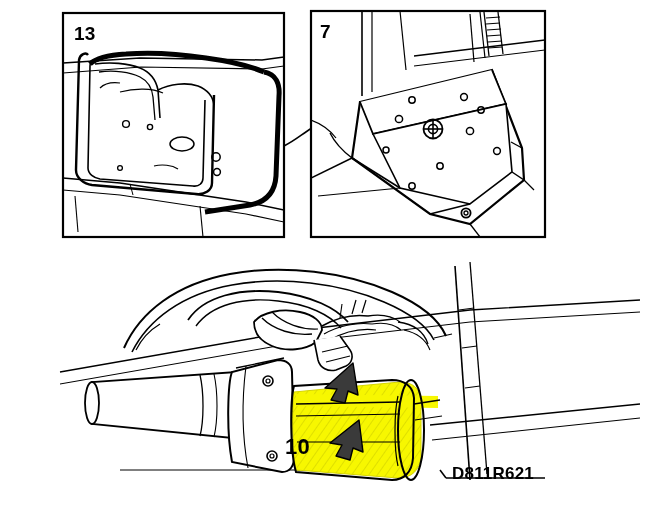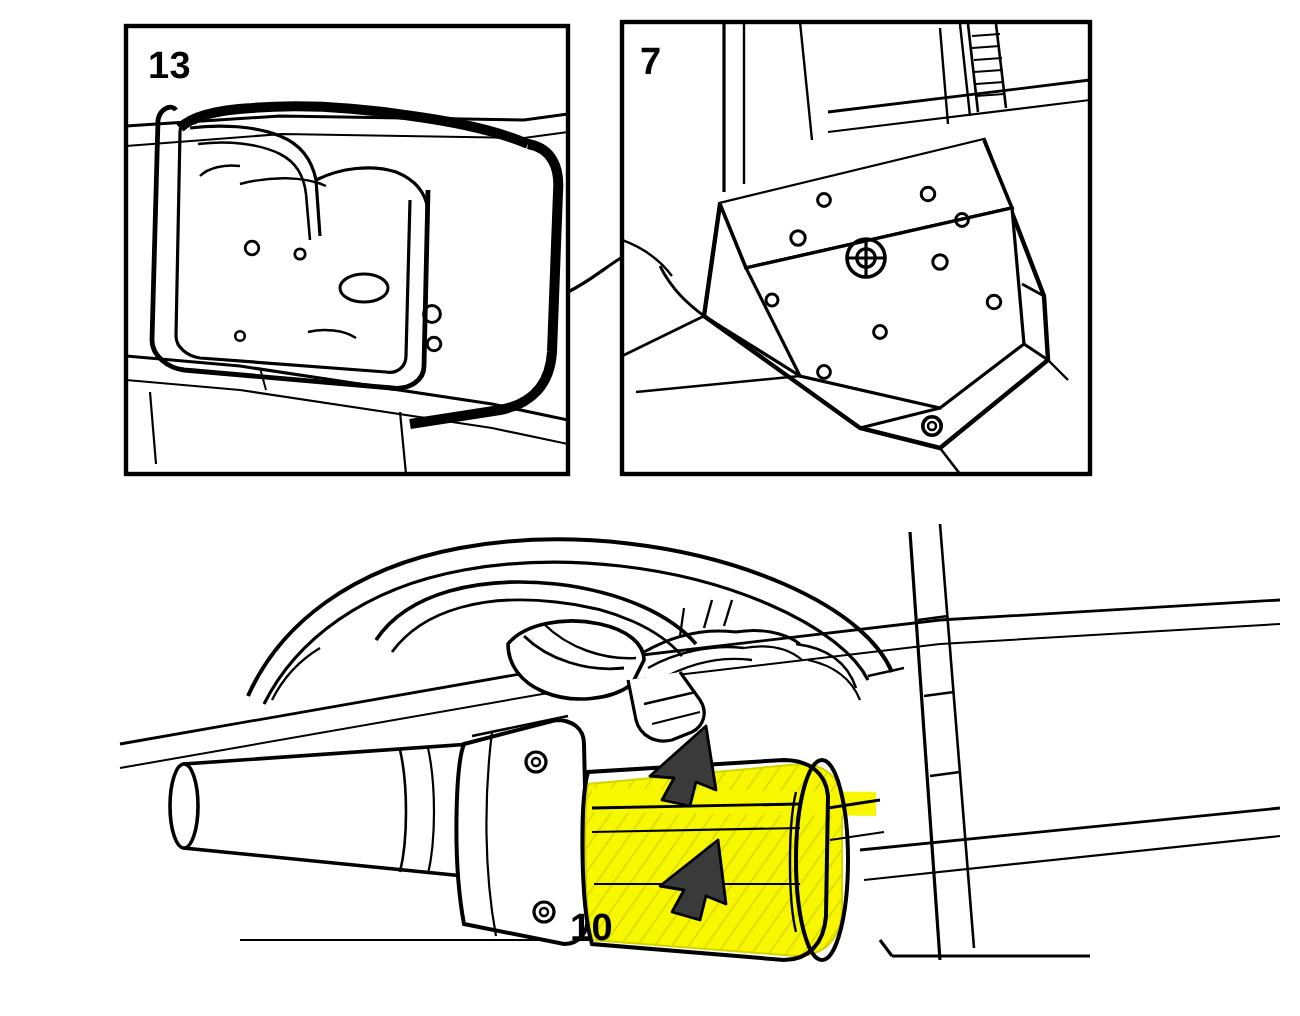--- a/index.html
+++ b/index.html
@@ -25,22 +25,22 @@
     font-family: "Liberation Sans", sans-serif;
     font-weight: bold;
     color: #000000;
     font-size: 19px;
     line-height: 19px;
     letter-spacing: 0.2px;
   }
   #label-13 { left: 74px; top: 24px; }
   #label-12 { left: 320px; top: 22px; }
   #label-10 {
-    left: 285px; top: 455px;
-    font-size: 19px;
+    left: 285px; top: 437px;
+    font-size: 22px;
   }
   #label-code {
     left: 452px; top: 464px;
     font-size: 17px;
     font-weight: bold;
   }
   svg { display: block; }
 </style>
 </head>
 <body>
@@ -244,14 +244,15 @@
       <path d="M446 478 L 440 470" fill="none" stroke="#000000" stroke-width="1.6"></path>
     </g>
   </svg>
 
   <div class="panel-label" id="label-13">13</div>
 
   <div class="panel-label" id="label-12">7</div>
 
   <div class="panel-label" id="label-10">10</div>
 
+  <div class="panel-label" id="label-code">D811R621</div>
 
 </div>
 
 </body></html>

